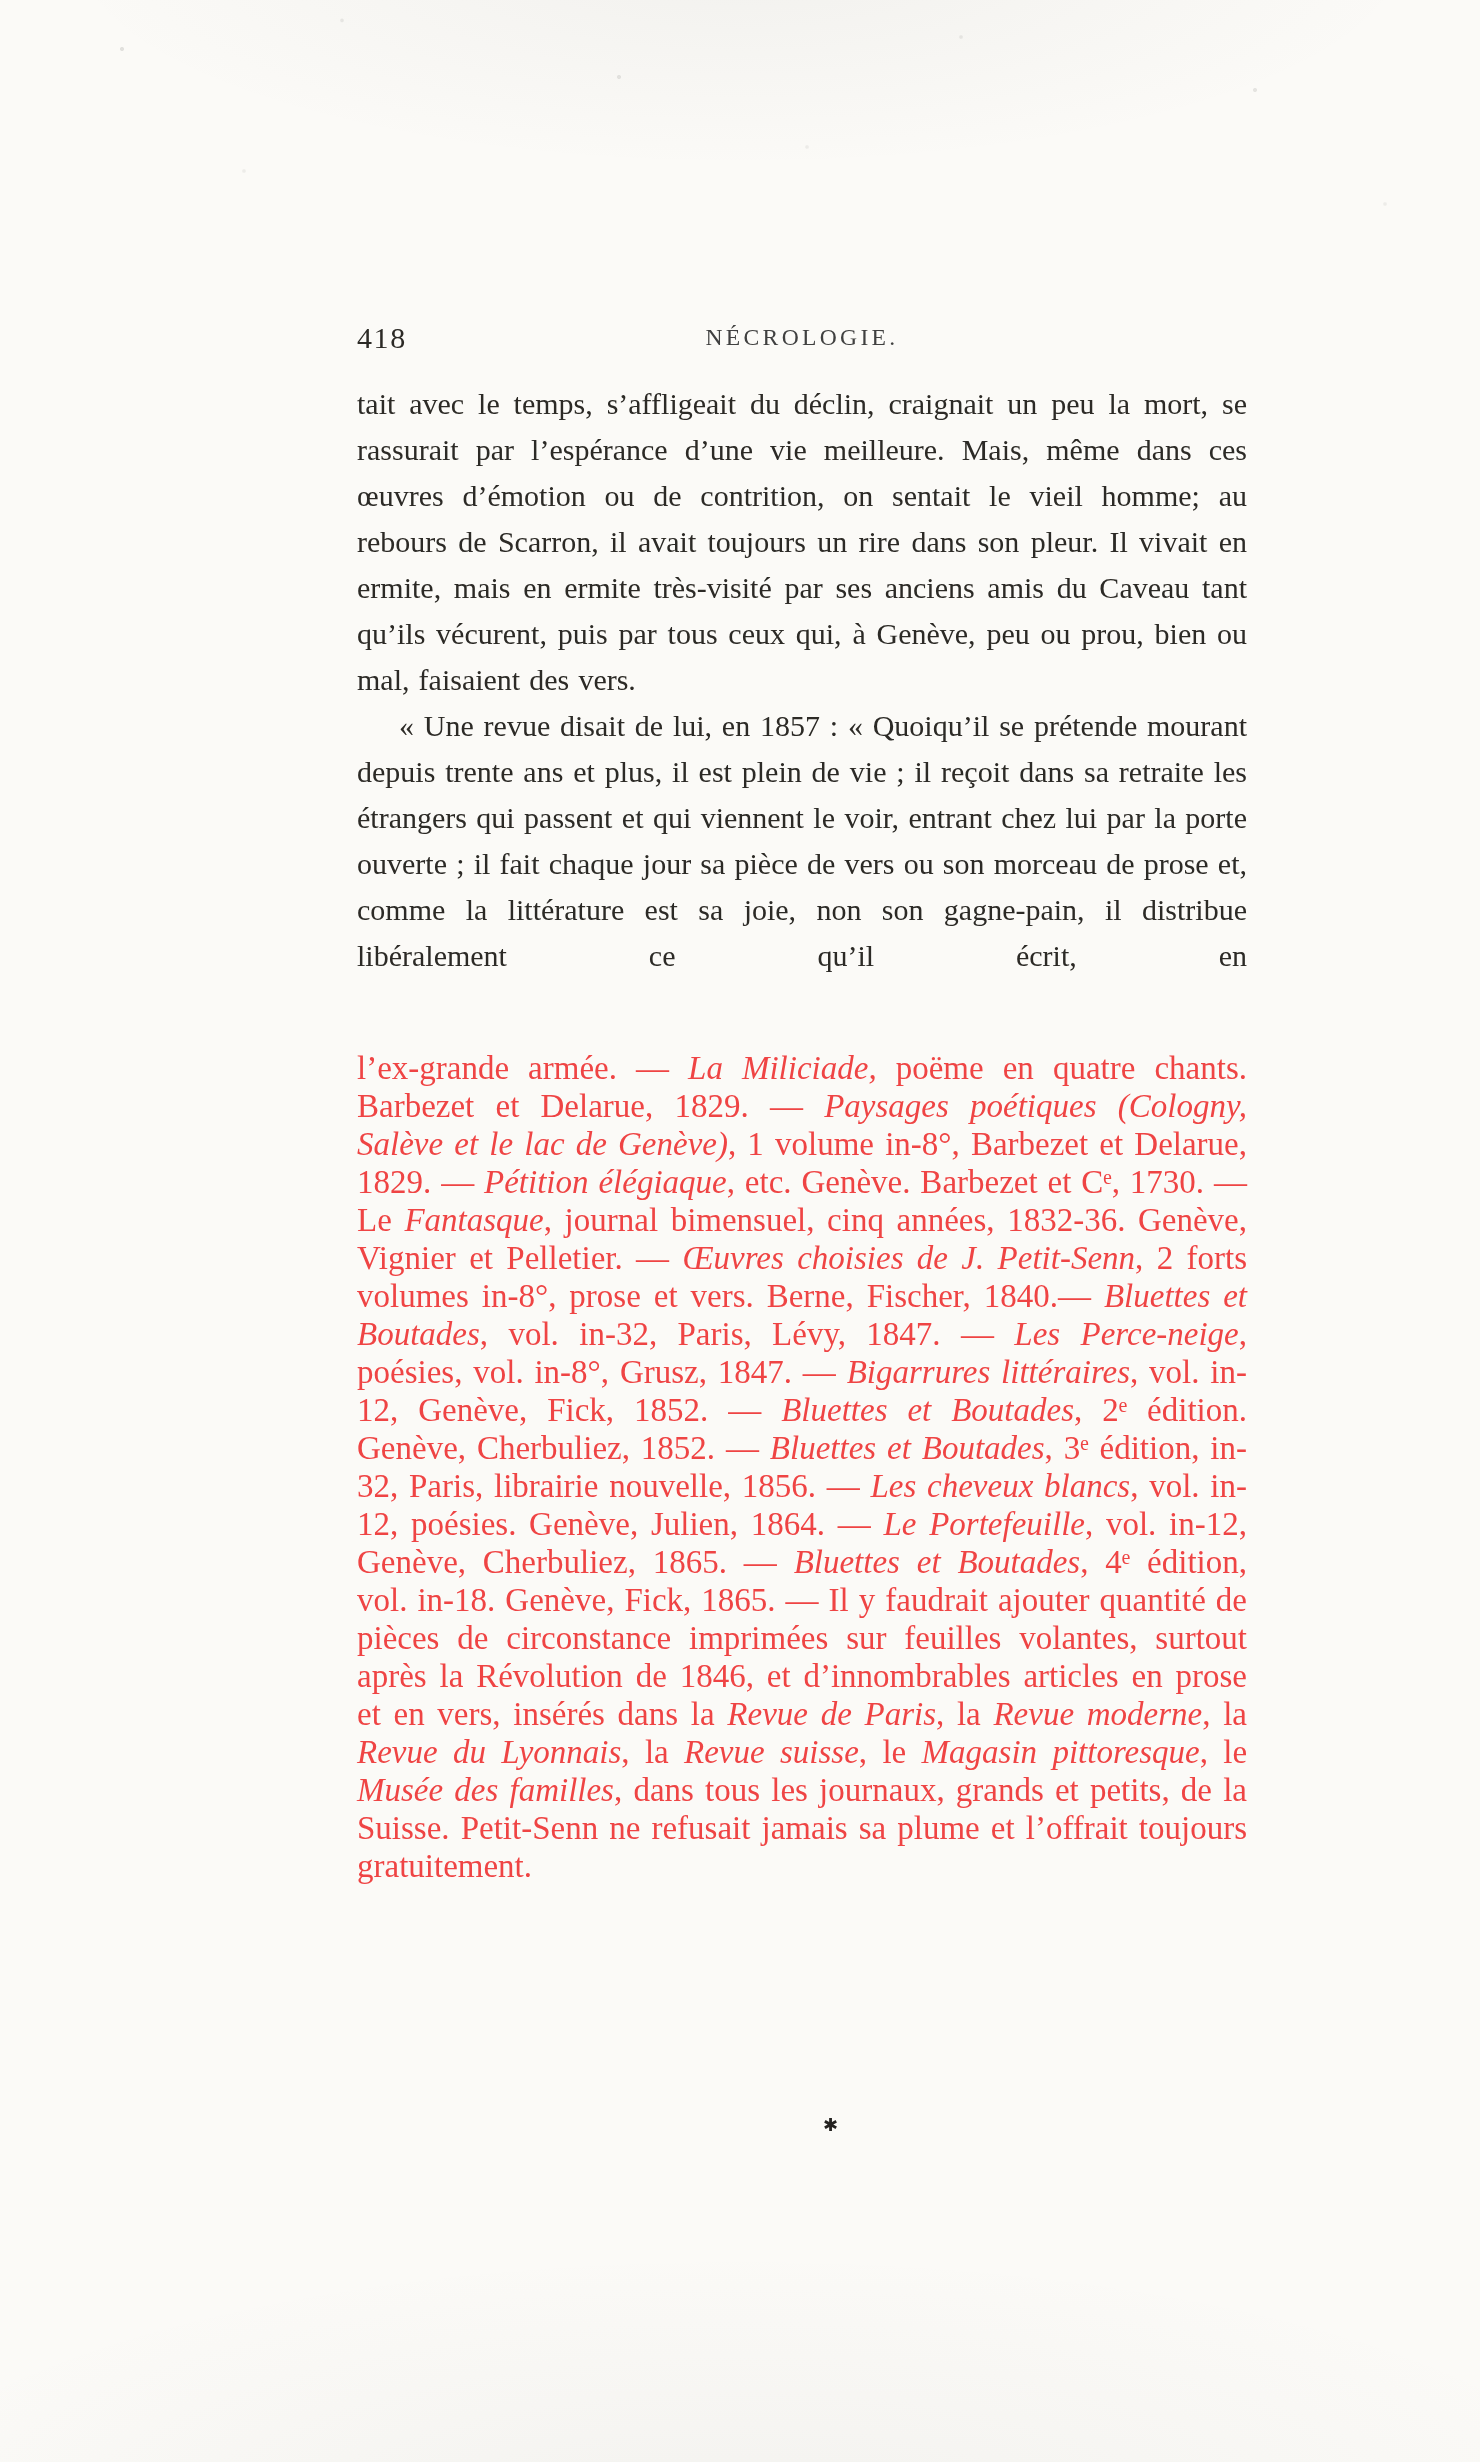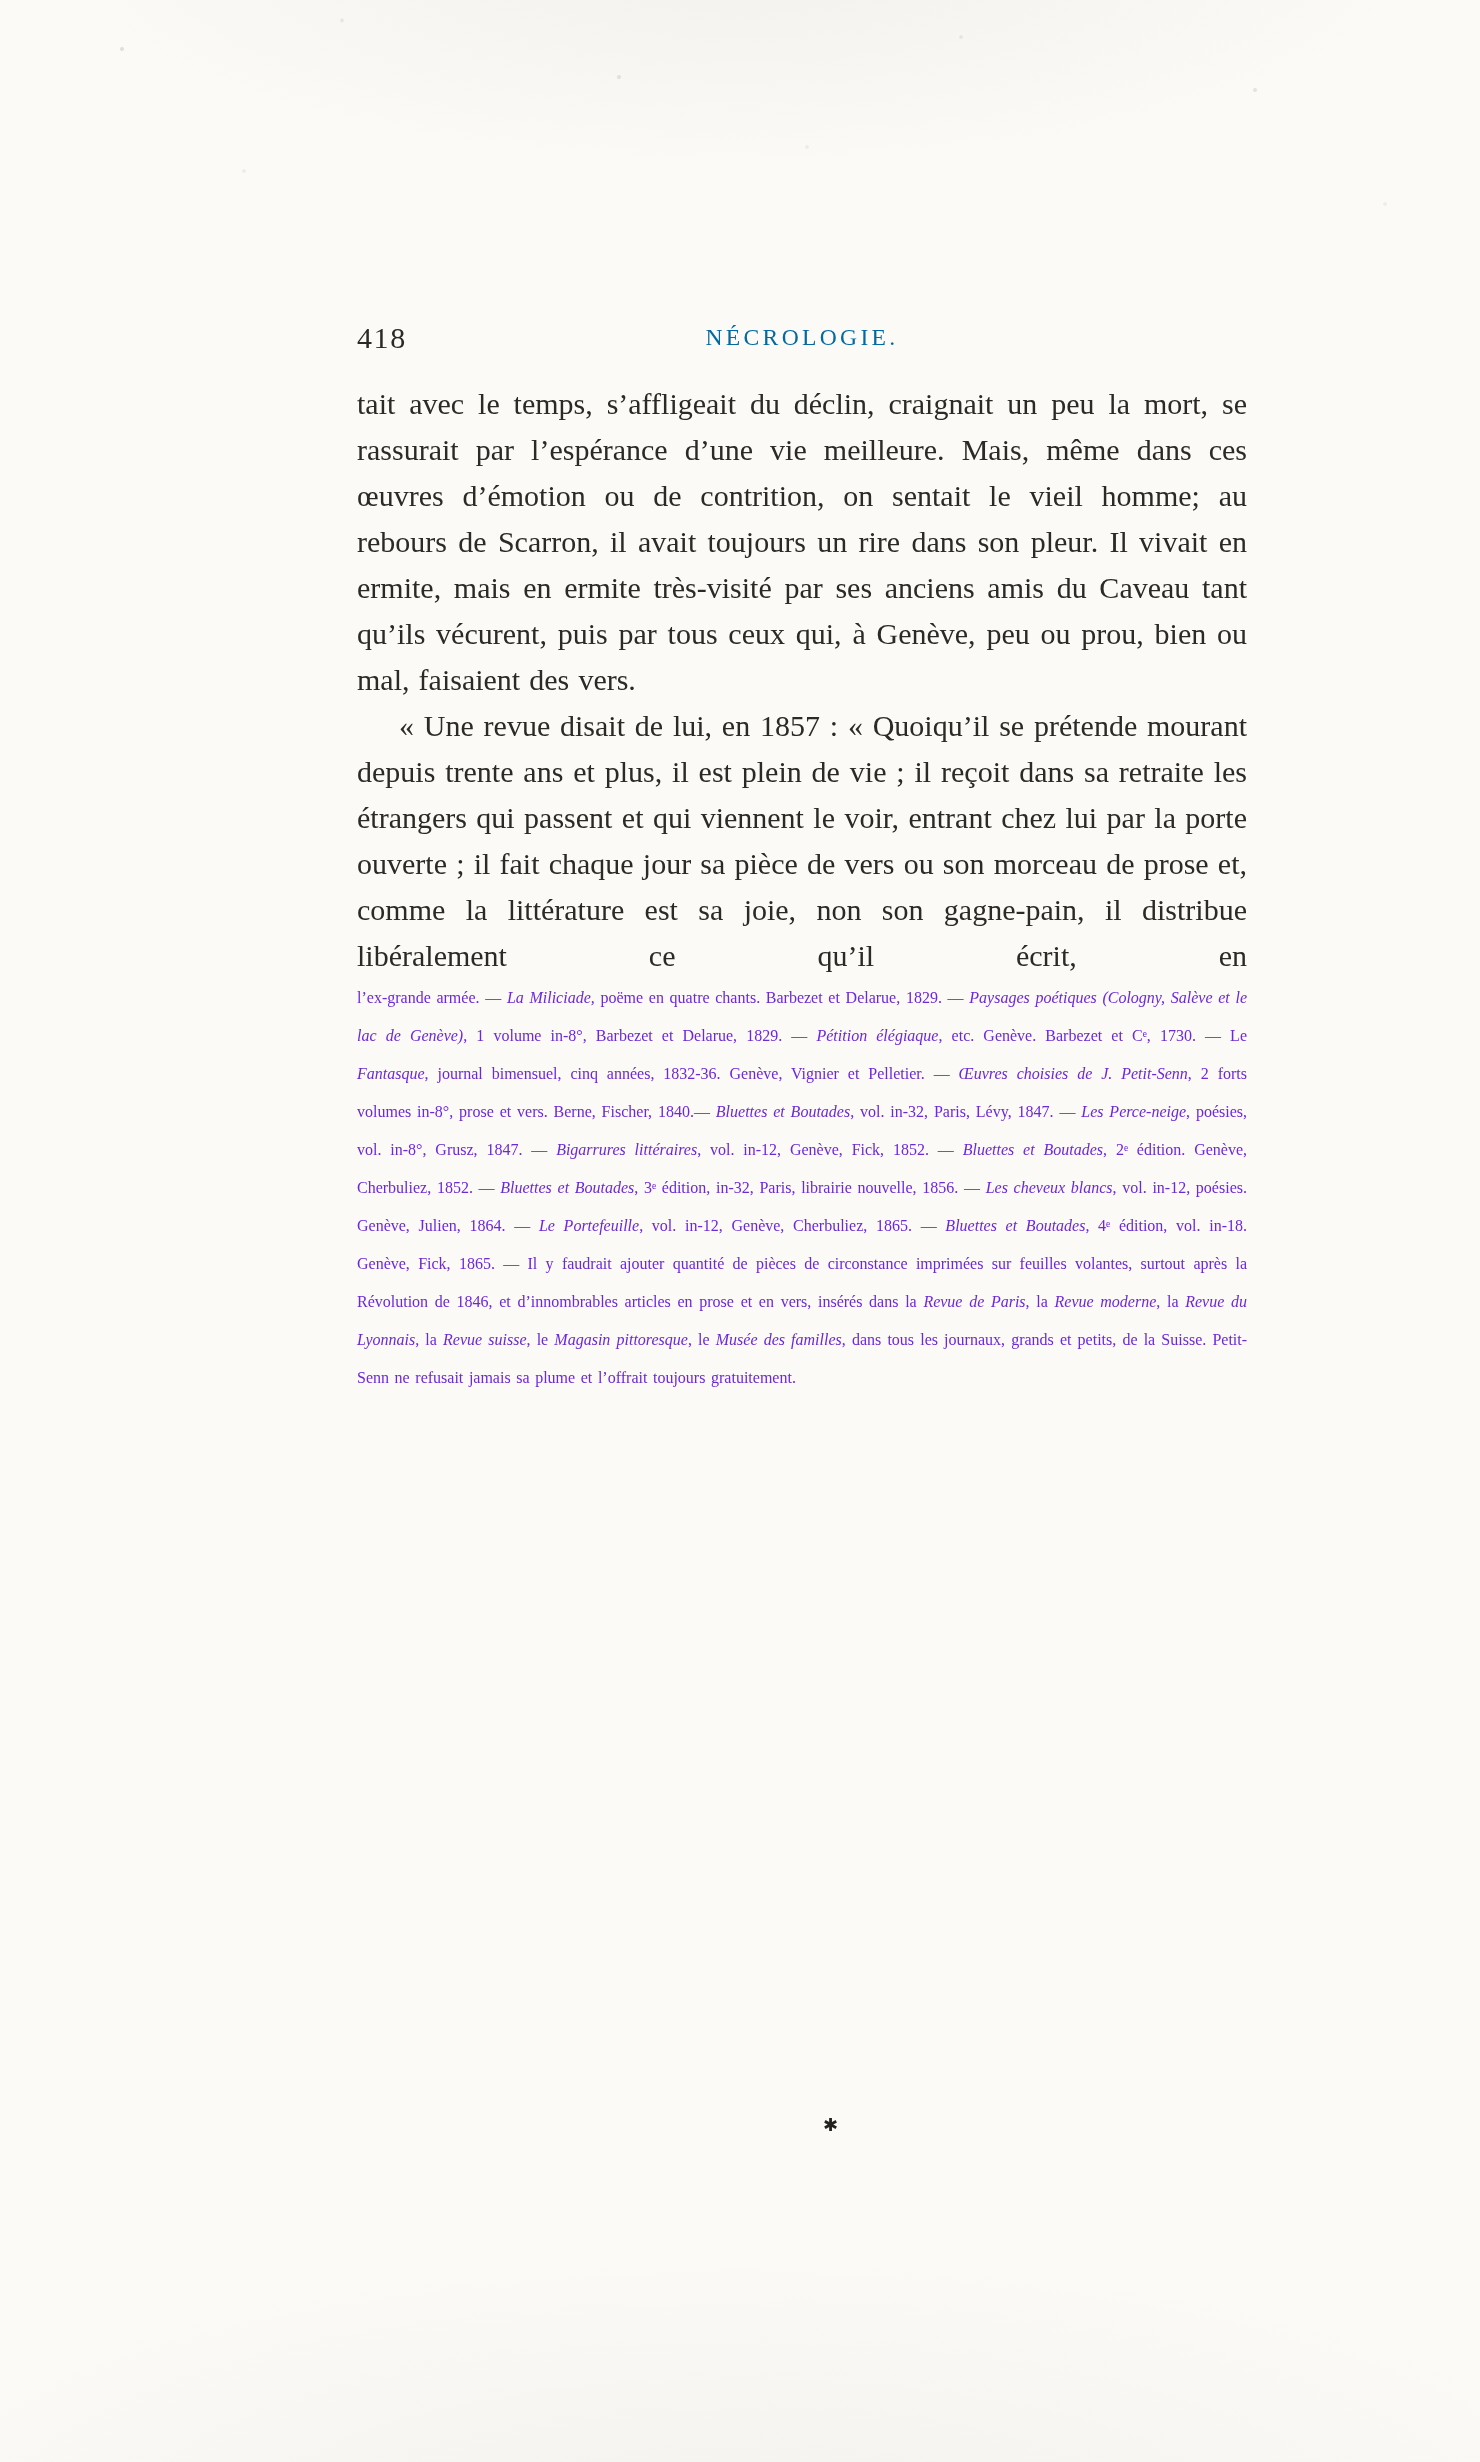--- a/index.html
+++ b/index.html
@@ -44,38 +44,39 @@
     left: 0;
     top: 1.6px;
     font-size: 30px;
     letter-spacing: 1.6px;
   }
   .running-title {
     text-align: center;
     font-size: 23.6px;
     letter-spacing: 3.3px;
     padding-top: 4.9px;
-    color: #0369a1;
+    color: #404040;
   }
   .body-text {
     margin-top: 21px;
     font-size: 30px;
     line-height: 46px;
     text-align: justify;
     word-spacing: 1.6px;
   }
   .body-text p { margin: 0; }
   .indent { text-indent: 42px; }
   .justify-last { text-align-last: justify; }
   .footnote {
-    font-size: 16px;
+    margin-top: 70px;
+    font-size: 33px;
     line-height: 38px;
     text-align: justify;
     word-spacing: 1.6px;
-    color: #6d28d9;
+    color: #ef4444;
   }
   .it { font-style: italic; }
   .printer-mark {
     position: absolute;
     left: 823px;
     top: 2114px;
     font-size: 18px;
     color: #242220;
   }
 </style>

